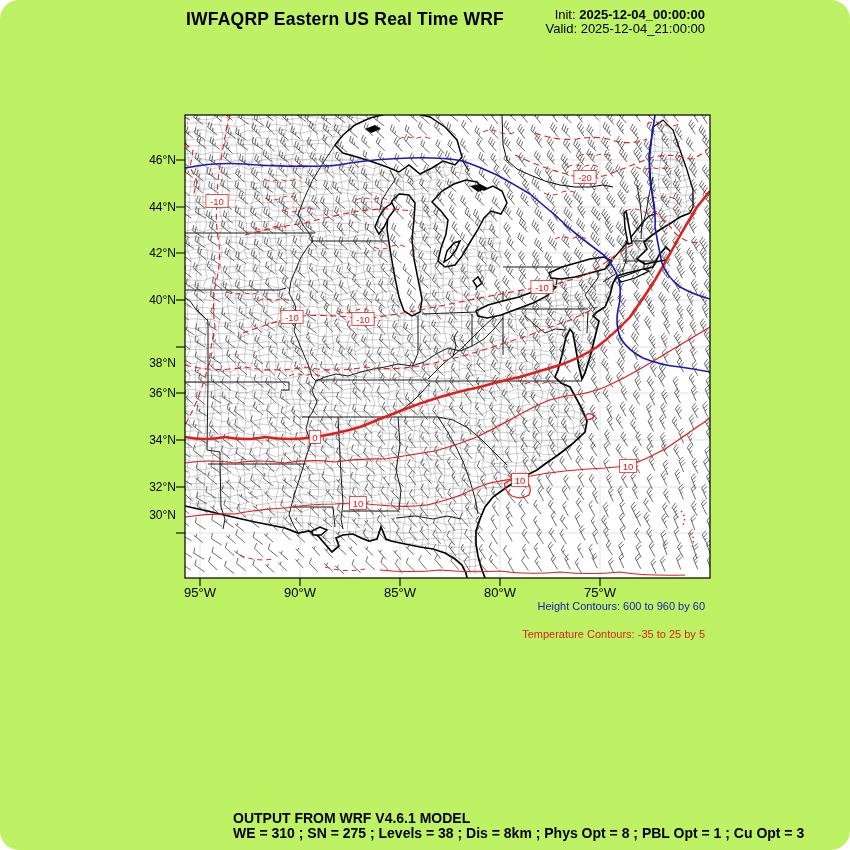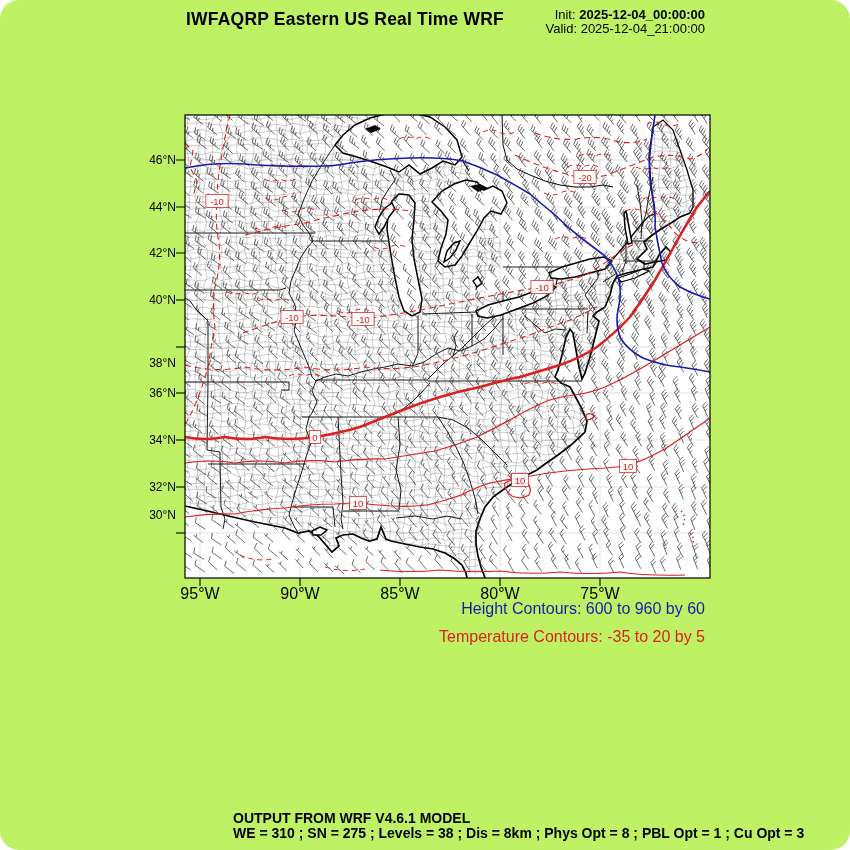--- a/index.html
+++ b/index.html
@@ -6,22 +6,22 @@
   .page{position:relative;width:850px;height:850px;background:#bef264;overflow:hidden;
         font-family:"Liberation Sans", sans-serif;color:#000;border-radius:19px;}
   .title{position:absolute;top:9px;left:95px;width:500px;text-align:center;
          font-size:17.5px;font-weight:bold;letter-spacing:.2px;}
   .runinfo{position:absolute;top:8px;right:145px;text-align:right;font-size:13px;line-height:14px;}
   .runinfo .v{font-weight:bold;}
   .legend{position:absolute;top:64px;left:195px;font-size:11px;line-height:15px;}
   .legend .nm{display:inline-block;width:80px;}
   .map-host{position:absolute;left:185px;top:115px;width:525px;height:463px;}
   .lat-label{position:absolute;width:36px;text-align:right;font-size:12px;left:140px;}
-  .lon-label{position:absolute;width:50px;text-align:center;font-size:16px;top:585px;}
-  .cap{position:absolute;right:145px;text-align:right;font-size:16px;font-weight:500;}
+  .lon-label{position:absolute;width:50px;text-align:center;font-size:13px;top:585px;}
+  .cap{position:absolute;right:145px;text-align:right;font-size:11px;font-weight:500;}
   .cap-h{top:600px;}
   .cap-t{top:628px;}
   .footer{position:absolute;left:206px;font-size:14px;font-weight:bold;line-height:15px;margin-left:27px;}
 </style>
 </head>
 <body>
 
 <div class="page">
 
   <div class="title">IWFAQRP Eastern US Real Time WRF</div>
@@ -170,17 +170,17 @@
     </div>
   <div id="lon-labels">
       <div class="lon-label" style="left: 175px;">95°W</div>
       <div class="lon-label" style="left: 275px;">90°W</div>
       <div class="lon-label" style="left: 375px;">85°W</div>
       <div class="lon-label" style="left: 475px;">80°W</div>
       <div class="lon-label" style="left: 575px;">75°W</div>
     </div>
 
   <div class="cap cap-h" id="cap-h" style="color: rgb(26, 26, 173);">Height Contours: 600 to 960 by 60</div>
-  <div class="cap cap-t" id="cap-t" style="color: rgb(221, 31, 31);">Temperature Contours: -35 to 20 by 5</div>
+  <div class="cap cap-t" id="cap-t" style="color: rgb(221, 31, 31);">Temperature Contours: -35 to 25 by 5</div>
 
   <div class="footer" style="top:811px">OUTPUT FROM WRF V4.6.1 MODEL</div>
   <div class="footer" style="top:826px">WE = 310 ; SN = 275 ; Levels = 38 ; Dis = 8km ; Phys Opt = 8 ; PBL Opt = 1 ; Cu Opt = 3</div>
 </div>
 
 </body></html>

